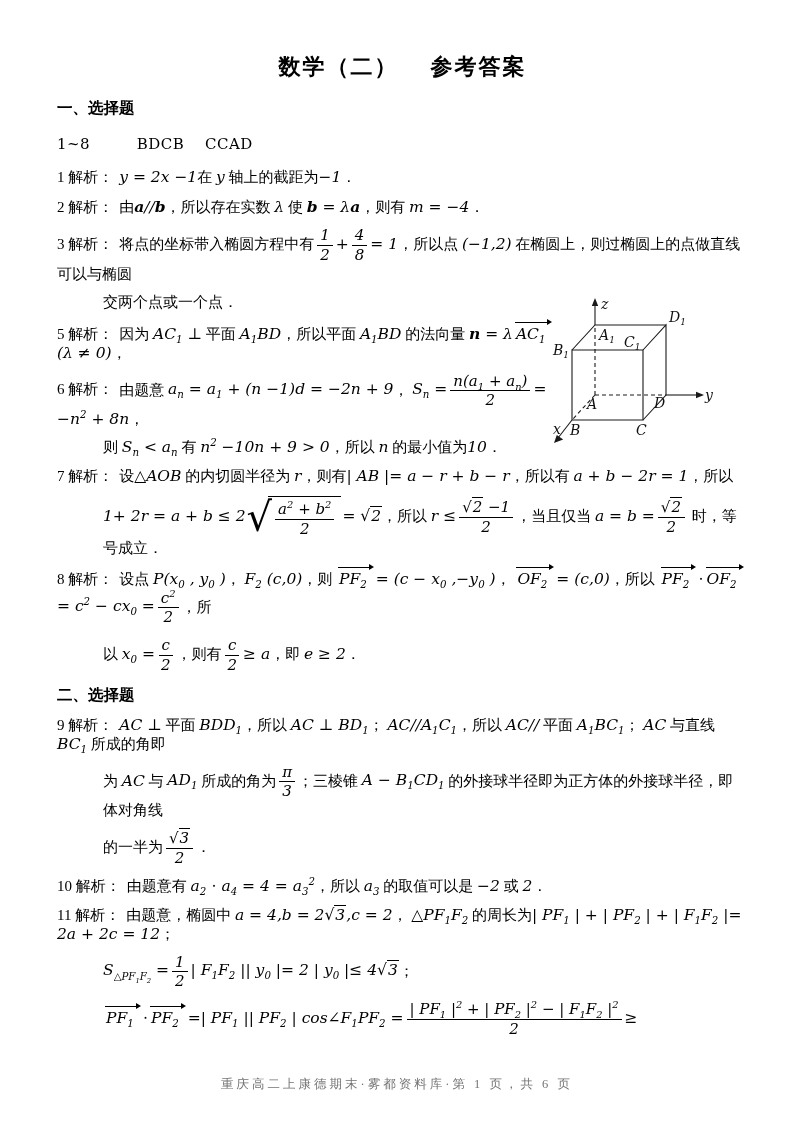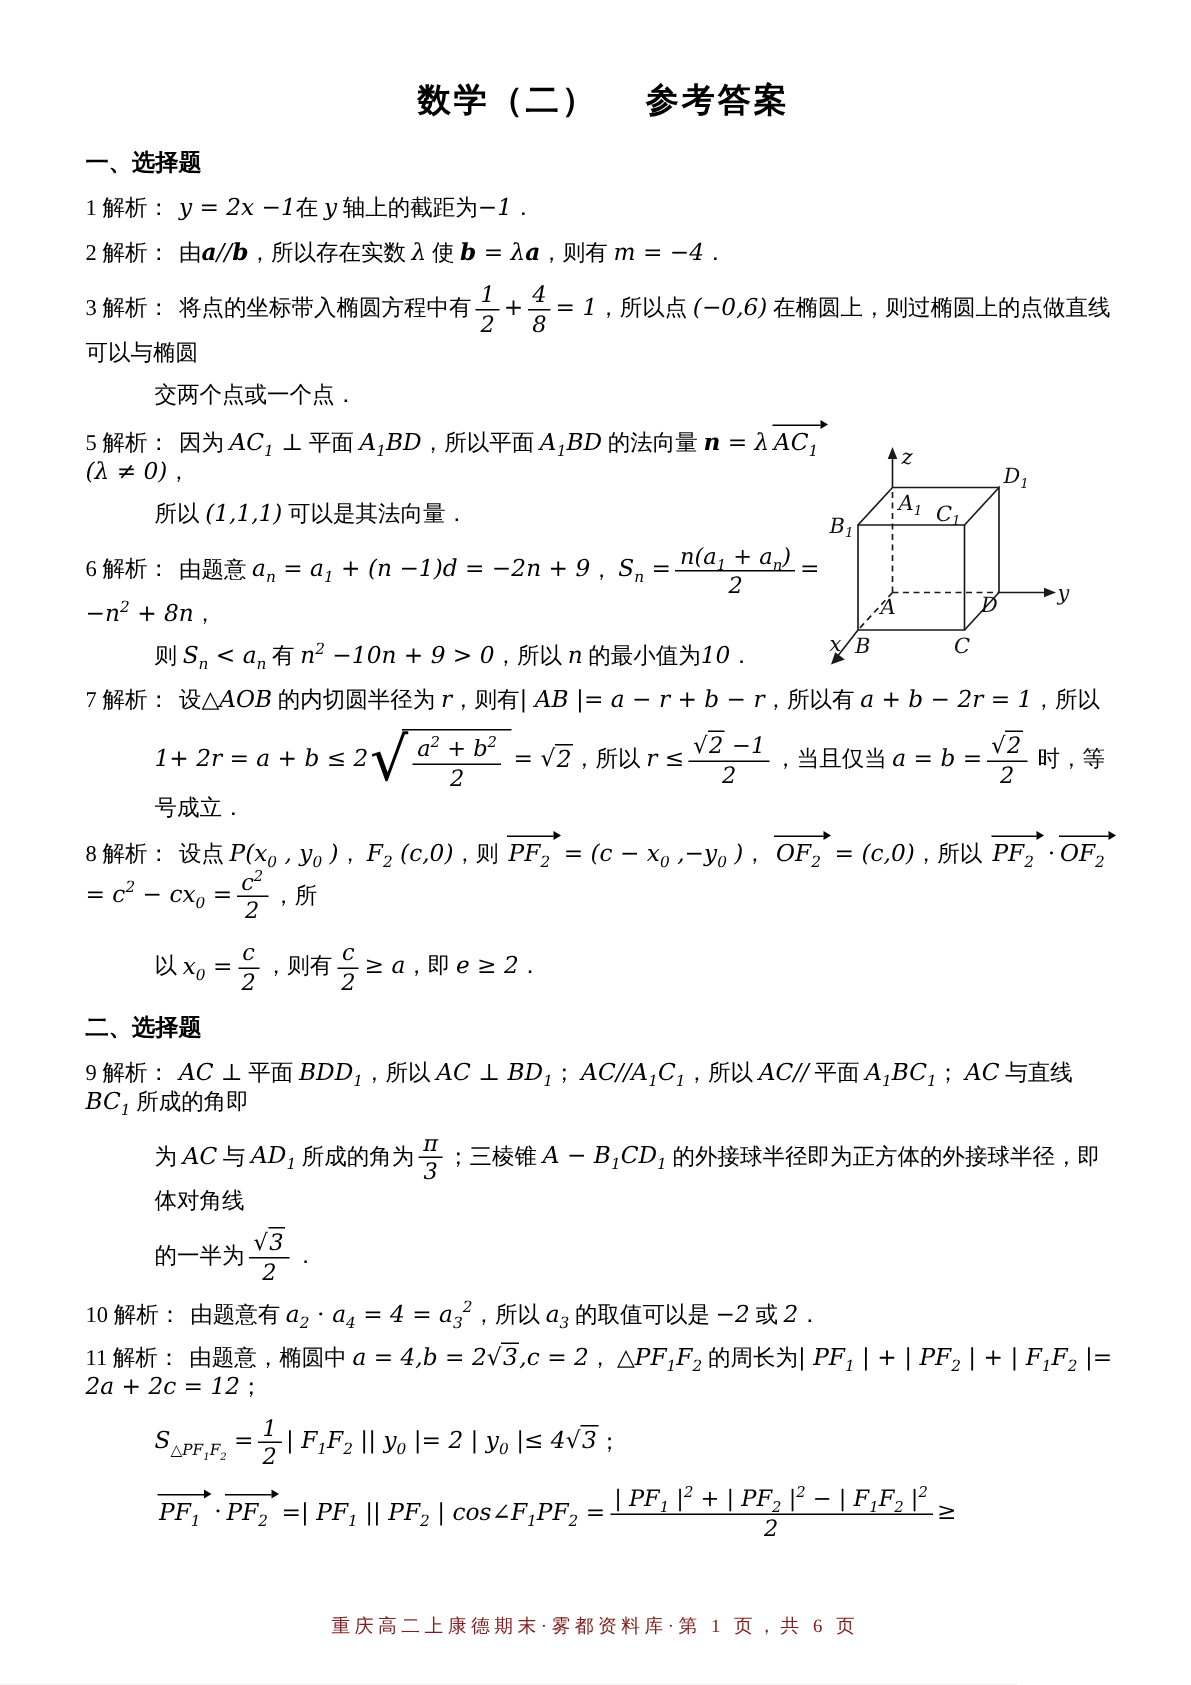--- a/index.html
+++ b/index.html
@@ -29,49 +29,49 @@
   .sq > .ro{border-top:1.5px solid #000;padding:3px 4px 0 4px;display:inline-block;}
   .vec{font:italic 15.5px "DejaVu Serif","Liberation Serif",serif;position:relative;display:inline-block;
        margin:0 4px 0 2px;padding:3px 5px 0 1px;}
   .vec::before{content:"";position:absolute;left:0;right:3px;top:0;border-top:1px solid #000;}
   .vec::after{content:"";position:absolute;right:-2px;top:-3px;width:0;height:0;
        border-left:5px solid #000;border-top:3px solid transparent;border-bottom:3px solid transparent;}
   .figure{position:absolute;left:552px;top:294px;width:242px;height:170px;}
   .figure svg{display:block;}
   .fig-label{font:italic 14px "DejaVu Serif","Liberation Serif",serif;fill:#111;}
   .footer{position:absolute;left:0;right:0;top:1076px;text-align:center;
-       font:12.5px "Liberation Serif","DejaVu Serif",serif;letter-spacing:3px;color:#7f1d1d;}
+       font:12.5px "Liberation Serif","DejaVu Serif",serif;letter-spacing:3px;color:#737373;}
 </style>
 </head>
 <body>
 
 <div class="page">
   <div class="content">
     <div class="doc-title">数学（二）　 参考答案</div>
     <div class="sec-head">一、选择题</div>
+    <div class="answers">1~8　　　BDCB　 CCAD</div>
     <div id="items-1">
         <div class="item">
           <div class="line"><span class="label">1 解析：</span><span class="m">y = 2x −1</span><span class="tx">在 </span><span class="m">y</span><span class="tx"> 轴上的截距为</span><span class="m">−1</span><span class="tx">．</span></div>
         </div>
         <div class="item">
           <div class="line"><span class="label">2 解析：</span><span class="tx">由</span><span class="m bm">a</span><span class="m">//</span><span class="m bm">b</span><span class="tx">，所以存在实数 </span><span class="m">λ</span><span class="tx"> 使 </span><span class="m bm">b</span><span class="m"> = λ</span><span class="m bm">a</span><span class="tx">，则有 </span><span class="m">m = −4</span><span class="tx">．</span></div>
         </div>
         <div class="item">
           <div class="line"><span class="label">3 解析：</span><span class="tx">将点的坐标带入椭圆方程中有</span><span class="fr">
               <span class="fn">1</span>
               <span class="fd">2</span>
             </span><span class="m">+</span><span class="fr">
               <span class="fn">4</span>
               <span class="fd">8</span>
-            </span><span class="m">= 1</span><span class="tx">，所以点 </span><span class="m">(−0,6)</span><span class="tx"> 在椭圆上，则过椭圆上的点做直线可以与椭圆</span></div>
+            </span><span class="m">= 1</span><span class="tx">，所以点 </span><span class="m">(−1,2)</span><span class="tx"> 在椭圆上，则过椭圆上的点做直线可以与椭圆</span></div>
           <div class="line cont"><span class="tx">交两个点或一个点．</span></div>
         </div>
         <div class="item narrow">
           <div class="line"><span class="label">5 解析：</span><span class="tx">因为 </span><span class="m">AC<sub>1</sub> ⊥</span><span class="tx"> 平面 </span><span class="m">A<sub>1</sub>BD</span><span class="tx">，所以平面 </span><span class="m">A<sub>1</sub>BD</span><span class="tx"> 的法向量 </span><span class="m bm">n</span><span class="m"> = λ</span><span class="vec">AC<sub>1</sub></span><span class="m">(λ ≠ 0)</span><span class="tx">，</span></div>
-          <div class="line cont"><span class="tx">所以 </span><span class="m">(1,1,1)</span><span class="tx"> 可以是其法向量．</span></div>
         </div>
         <div class="item narrow">
           <div class="line"><span class="label">6 解析：</span><span class="tx">由题意 </span><span class="m">a<sub>n</sub> = a<sub>1</sub> + (n −1)d = −2n + 9</span><span class="tx">， </span><span class="m">S<sub>n</sub> =</span><span class="fr">
               <span class="fn">n(a<sub>1</sub> + a<sub>n</sub>)</span>
               <span class="fd">2</span>
             </span><span class="m">= −n<sup>2</sup> + 8n</span><span class="tx">，</span></div>
           <div class="line cont"><span class="tx">则 </span><span class="m">S<sub>n</sub> &lt; a<sub>n</sub></span><span class="tx"> 有 </span><span class="m">n<sup>2</sup> −10n + 9 &gt; 0</span><span class="tx">，所以 </span><span class="m">n</span><span class="tx"> 的最小值为</span><span class="m">10</span><span class="tx">．</span></div>
         </div>
         <div class="item">
           <div class="line"><span class="label">7 解析：</span><span class="tx">设</span><span class="m">△AOB</span><span class="tx"> 的内切圆半径为 </span><span class="m">r</span><span class="tx">，则有</span><span class="m">| AB |= a − r + b − r</span><span class="tx">，所以有 </span><span class="m">a + b − 2r = 1</span><span class="tx">，所以</span></div>

